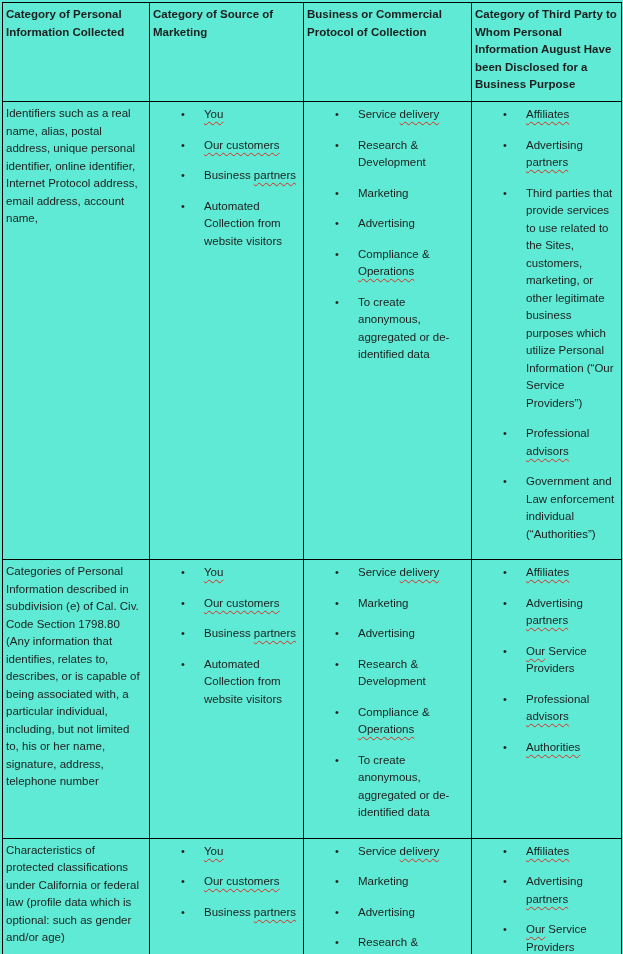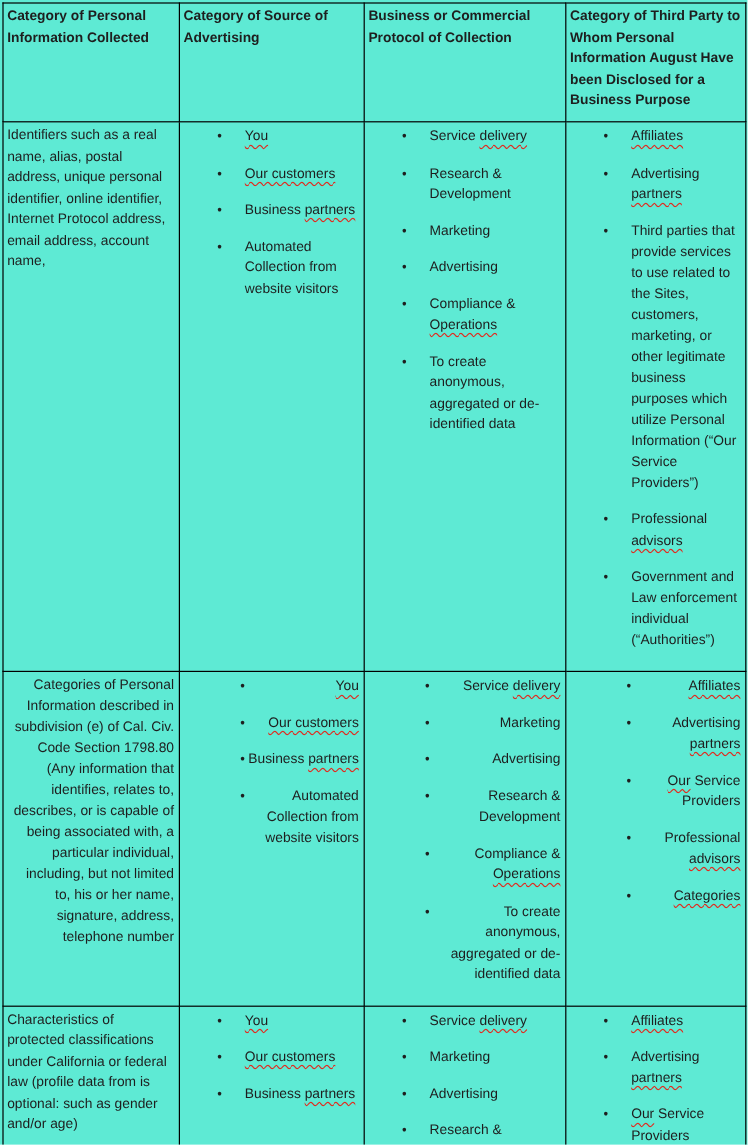--- a/index.html
+++ b/index.html
@@ -33,21 +33,21 @@
     font-size: 11.5px;
     line-height: 17.5px;
     overflow: hidden;
   }
   .disclosure-table th {
     font-weight: bold;
     text-align: left;
     height: 92px;
   }
   tbody tr:nth-child(1) { height: 450px; }
-  tbody tr:nth-child(2) { height: 255px; text-align: right; }
+  tbody tr:nth-child(2) { height: 255px; }
   tbody tr:nth-child(3) { height: 137px; }
   .cell-text {
     margin: 0;
   }
   ul.bullet-list {
     list-style: none;
     margin: 0;
     padding: 1px 0 0 28px;
   }
   li.bullet-item {
@@ -77,21 +77,21 @@
   <table class="disclosure-table">
     <colgroup>
       <col class="c1">
         <col class="c2">
         <col class="c3">
         <col class="c4">
     </colgroup>
     <thead>
       <tr>
         <th>Category of Personal Information Collected</th>
-        <th>Category of Source of Advertising</th>
+        <th>Category of Source of Marketing</th>
         <th>Business or Commercial Protocol of Collection</th>
         <th>Category of Third Party to Whom Personal Information August Have been Disclosed for a Business Purpose</th>
       </tr>
     </thead>
     <tbody id="table-body">
         <tr>
           <td>
             <p class="cell-text">Identifiers such as a real name, alias, postal address, unique personal identifier, online identifier, Internet Protocol address, email address, account name,</p>
           </td>
           <td>
@@ -232,28 +232,28 @@
               <li class="bullet-item">
                 <span class="bullet-marker">•</span>
                 <span class="bullet-text"><span class="misspelled">Our</span><span> Service Providers</span></span>
               </li>
               <li class="bullet-item">
                 <span class="bullet-marker">•</span>
                 <span class="bullet-text"><span>Professional </span><span class="misspelled">advisors</span></span>
               </li>
               <li class="bullet-item">
                 <span class="bullet-marker">•</span>
-                <span class="bullet-text"><span class="misspelled">Categories</span></span>
+                <span class="bullet-text"><span class="misspelled">Authorities</span></span>
               </li>
             </ul>
           </td>
         </tr>
         <tr>
           <td>
-            <p class="cell-text">Characteristics of protected classifications under California or federal law (profile data from is optional: such as gender and/or age)</p>
+            <p class="cell-text">Characteristics of protected classifications under California or federal law (profile data which is optional: such as gender and/or age)</p>
           </td>
           <td>
             <ul class="bullet-list">
               <li class="bullet-item">
                 <span class="bullet-marker">•</span>
                 <span class="bullet-text"><span class="misspelled">You</span></span>
               </li>
               <li class="bullet-item">
                 <span class="bullet-marker">•</span>
                 <span class="bullet-text"><span class="misspelled">Our customers</span></span>

